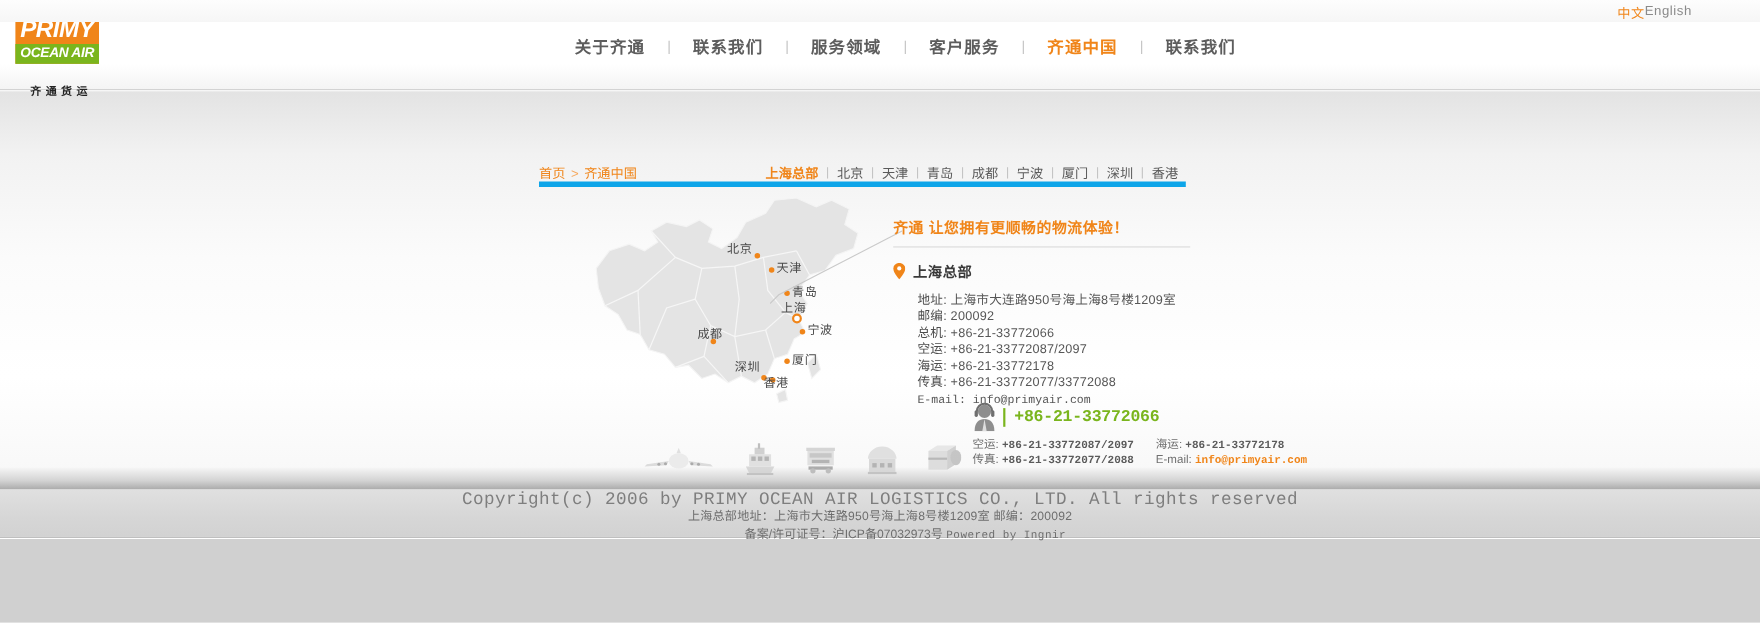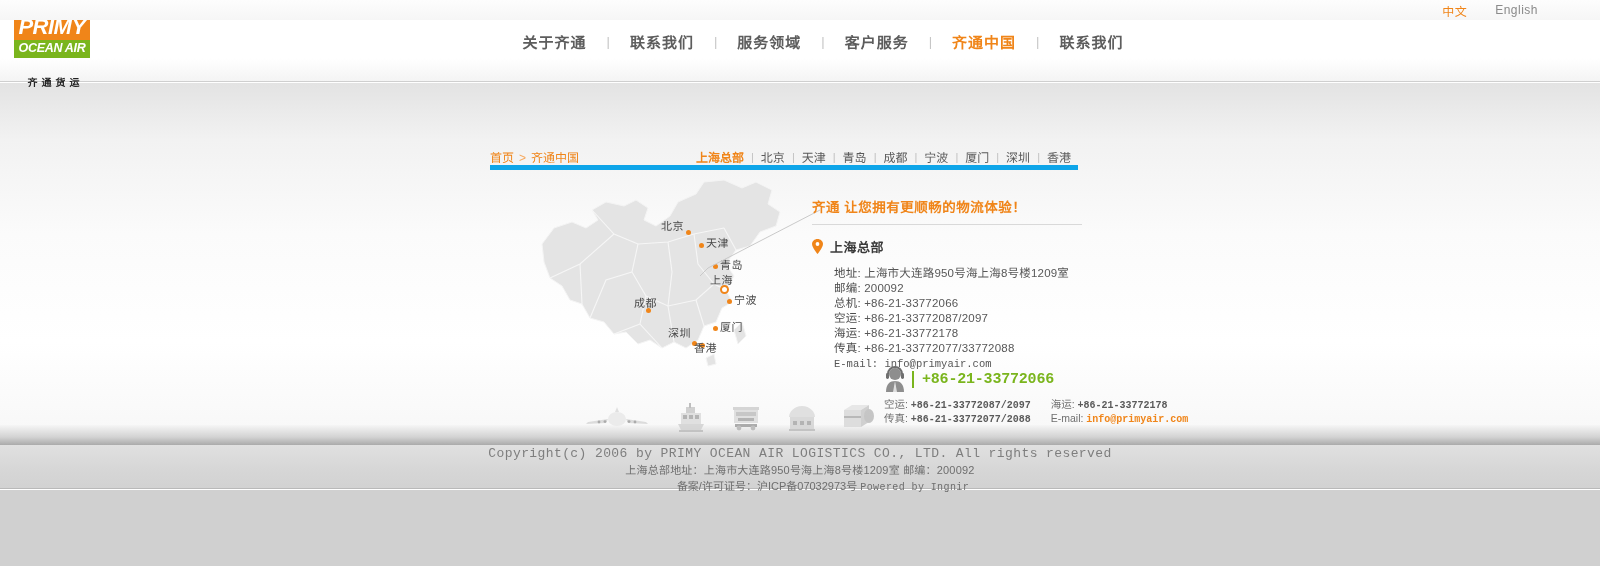--- a/index.html
+++ b/index.html
@@ -15,21 +15,20 @@
   
   .lang-bar {
     position: absolute;
     top: 0; right: 0;
     width: 100%;
     height: 20px;
     display: flex;
     justify-content: flex-end;
     align-items: center;
     padding-right: 62px;
-    gap: 28px;
     background: linear-gradient(to bottom, #fdfdfd, #f6f6f6);
   }
   .lang-bar a {
     font-size: 12px;
     text-decoration: none;
     color: #8a8a8a;
     letter-spacing: .5px;
   }
   .lang-bar a.active { color: #f08519; }
 
@@ -317,21 +316,21 @@
 
   
   .footer-text {
     position: absolute;
     left: 0; top: 446px;
     width: 100%;
     text-align: center;
   }
   .f-line1 {
     font-family: "Liberation Mono", "DejaVu Sans Mono", monospace;
-    font-size: 13px;
+    font-size: 16px;
     color: #7e7e7e;
     letter-spacing: .4px;
     line-height: 16px;
   }
   .f-line2 {
     font-size: 11px;
     color: #6e6e6e;
     line-height: 16px;
     letter-spacing: .2px;
   }

